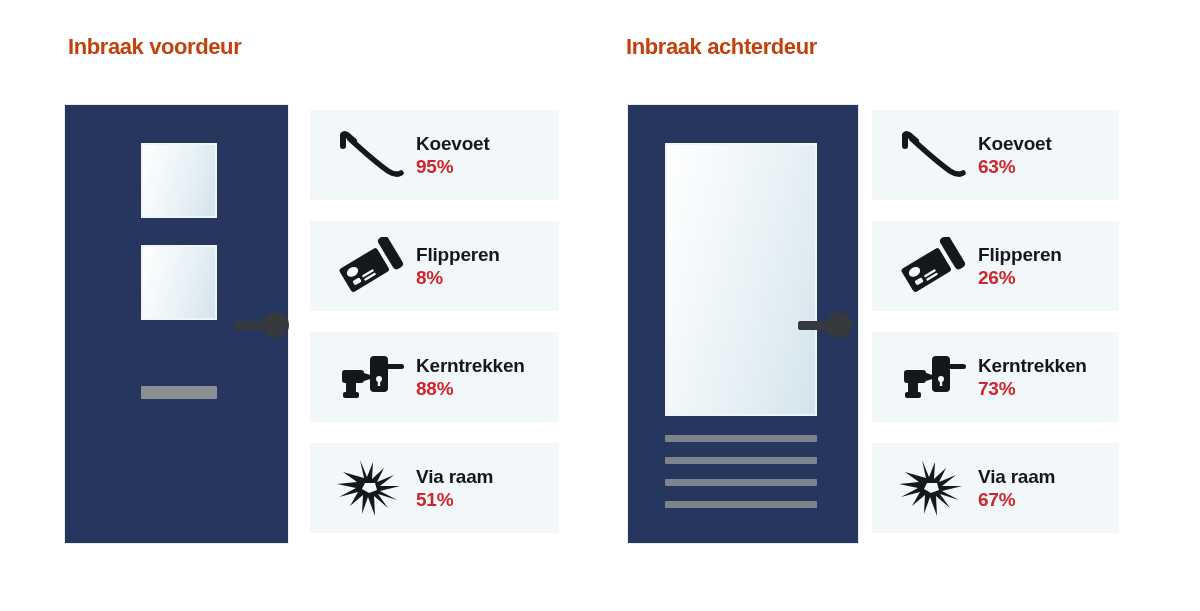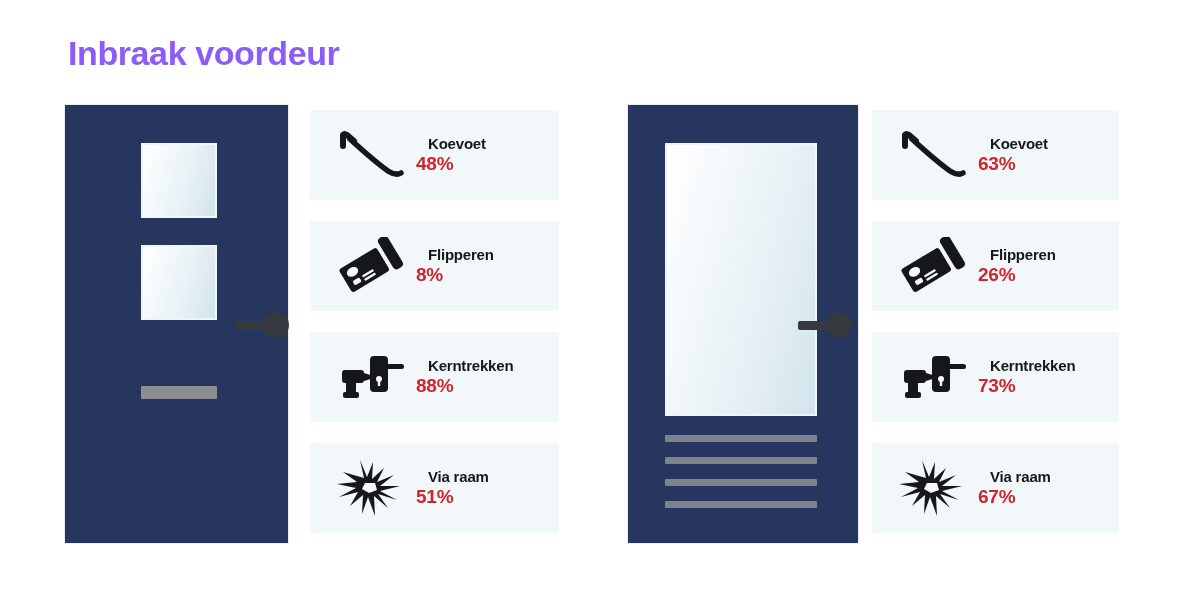--- a/index.html
+++ b/index.html
@@ -26,24 +26,24 @@
     top: 0;
     height: 611px;
   }
   .panel-left  { left: 0px;   width: 600px; }
   .panel-right { left: 600px; width: 600px; }
 
   
   .panel-title {
     position: absolute;
     top: 34px;
-    font-size: 34px;
+    font-size: 22px;
     font-weight: bold;
     letter-spacing: -0.4px;
-    color: #8b5cf6;
+    color: #c2410c;
     white-space: nowrap;
   }
   .panel-left  .panel-title { left: 68px; }
   .panel-right .panel-title { left: 26px; }
 
   
   .door {
     position: absolute;
     top: 104px;
     background: #26365e;
@@ -145,26 +145,25 @@
   }
   .card-icon svg { display: block; }
 
   .card-text {
     display: flex;
     flex-direction: column;
     justify-content: center;
     gap: 1px;
   }
   .card-label {
-    font-size: 15px;
+    font-size: 19px;
     font-weight: bold;
     color: #15171c;
     letter-spacing: -0.2px;
     white-space: nowrap;
-    margin-left: 12px;
   }
   .card-value {
     font-size: 19px;
     font-weight: bold;
     color: #d0252c;
     letter-spacing: -0.2px;
   }
 </style>
 </head>
 <body>
@@ -189,21 +188,21 @@
 
       <div class="card">
         <span class="card-icon">
           <svg width="72" height="56" viewBox="0 0 72 56">
             <path d="M9 8 L9 19 M9 8 Q10 6 13 8 L20 14" stroke="#15171c" stroke-width="6" fill="none" stroke-linecap="round"></path>
             <path d="M16 12 Q40 34 54 44 Q62 49 67 46" stroke="#15171c" stroke-width="5.5" fill="none" stroke-linecap="round"></path>
           </svg>
         </span>
         <span class="card-text">
           <span class="card-label">Koevoet</span>
-          <span class="card-value">48%</span>
+          <span class="card-value">95%</span>
         </span>
       </div>
 
       <div class="card">
         <span class="card-icon">
           <svg width="70" height="58" viewBox="0 0 70 58">
             <g transform="rotate(-31 35 29)">
               <rect x="6" y="16" width="44" height="27" rx="3" fill="#15171c"></rect>
               <ellipse cx="17" cy="25" rx="6" ry="4.5" fill="#f2f8fa"></ellipse>
               <rect x="12" y="33" width="8" height="5" rx="1.5" fill="#f2f8fa"></rect>
@@ -260,20 +259,21 @@
           <span class="card-label">Via raam</span>
           <span class="card-value">51%</span>
         </span>
       </div>
 
     </div>
   </div>
 
   <div class="panel panel-right">
 
+    <div class="panel-title">Inbraak achterdeur</div>
 
     <div class="door">
       <div class="glass glass-tall"></div>
       <div class="slat slat-1"></div>
       <div class="slat slat-2"></div>
       <div class="slat slat-3"></div>
       <div class="slat slat-4"></div>
       <div class="handle">
         <div class="handle-bar"></div>
         <div class="handle-knob"></div>

